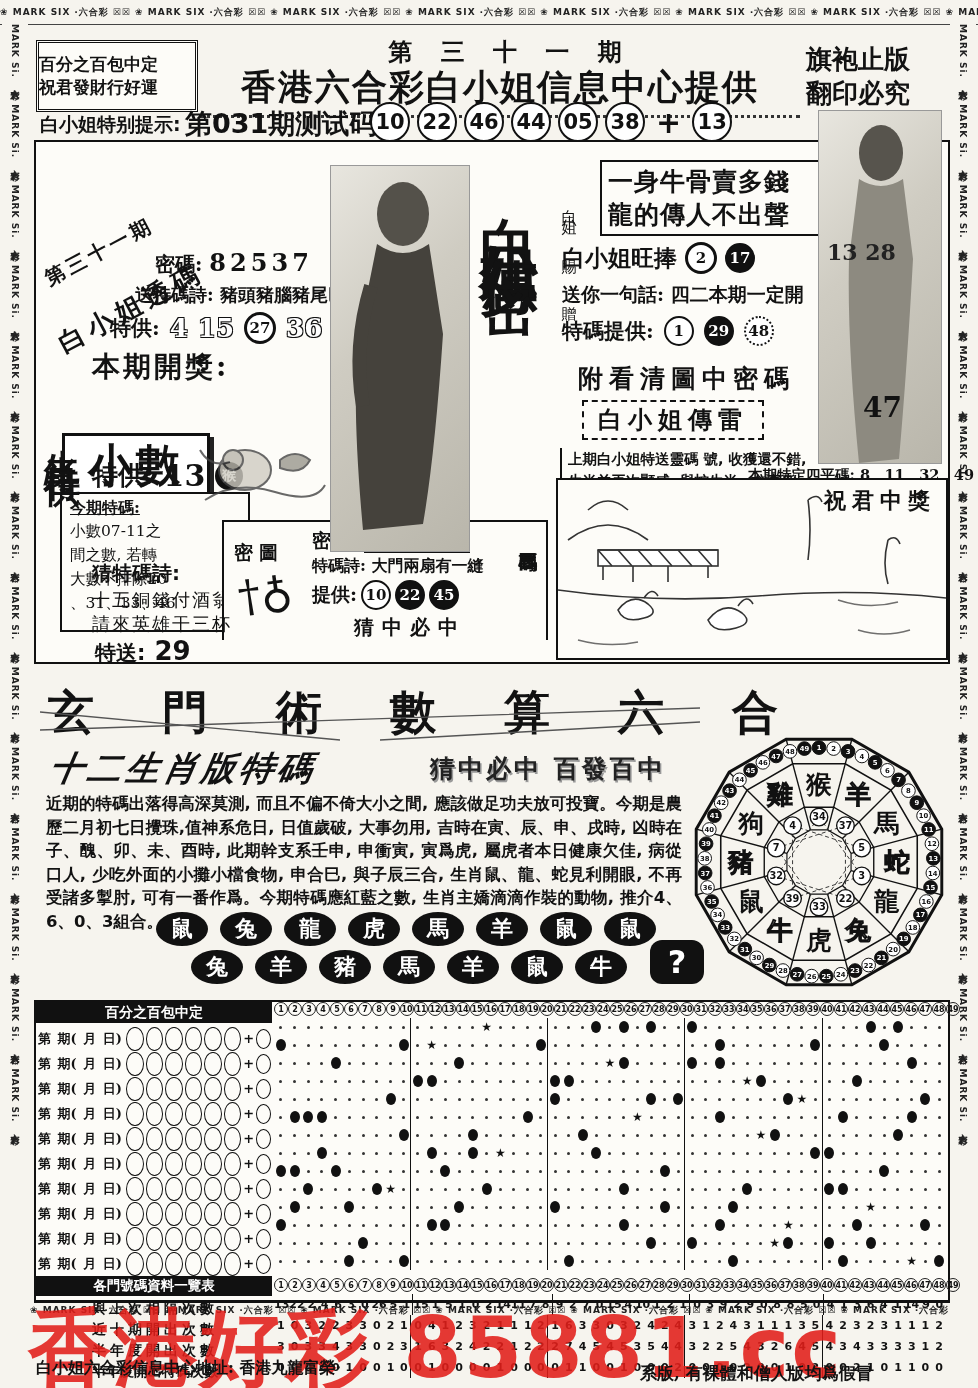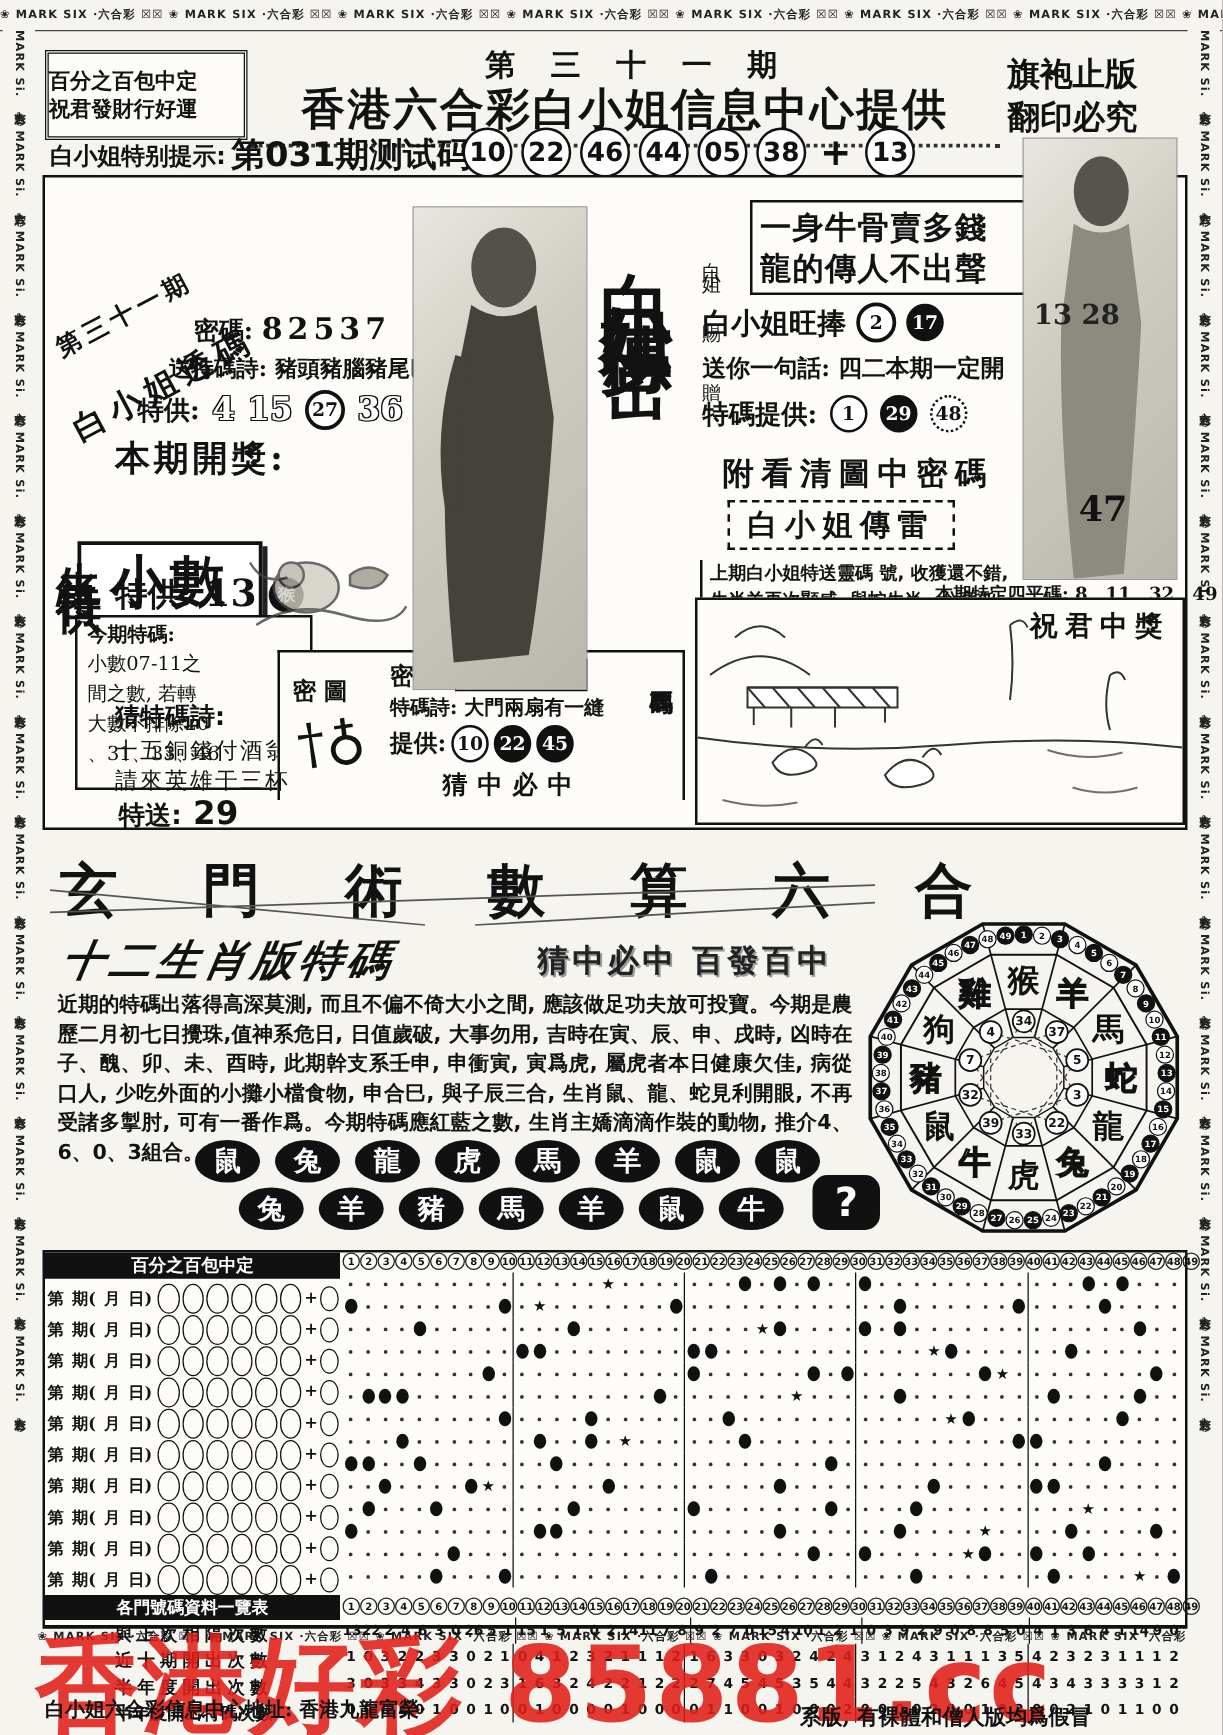--- a/index.html
+++ b/index.html
@@ -114,21 +114,21 @@
       <span>小數</span>
     </div>
 
   <div class="abs serif b" style="left:92px;top:458px;font-size:26px;display:flex;align-items:center;gap:10px;">
     <span>特供:</span>
     <span style="font-size:30px;">13</span>
     <span class="circ sm dark" style="width:24px;height:24px;font-size:14px;">猴</span>
   </div>
 
   <div class="abs frame" style="left:60px;top:492px;width:170px;height:128px;padding:4px 8px;">
-    <div class="serif b" style="font-size:16px;">今期特碼:</div>
+    <div class="serif b" style="font-size:16px;text-decoration:underline;">今期特碼:</div>
     <div class="serif" style="font-size:15.5px;line-height:24px;">
         <div>小數07-11之</div>
         <div>間之數, 若轉</div>
         <div>大數不排除20</div>
         <div>、31、33、46</div>
       </div>
   </div>
 
   <div class="abs b" style="left: 92px; top: 560px; font-size: 20px;">猜特碼詩:</div>
   <div class="abs serif" style="left: 92px; top: 588px; font-size: 18px; letter-spacing: 2px;">十五銅錢付酒翁</div>

